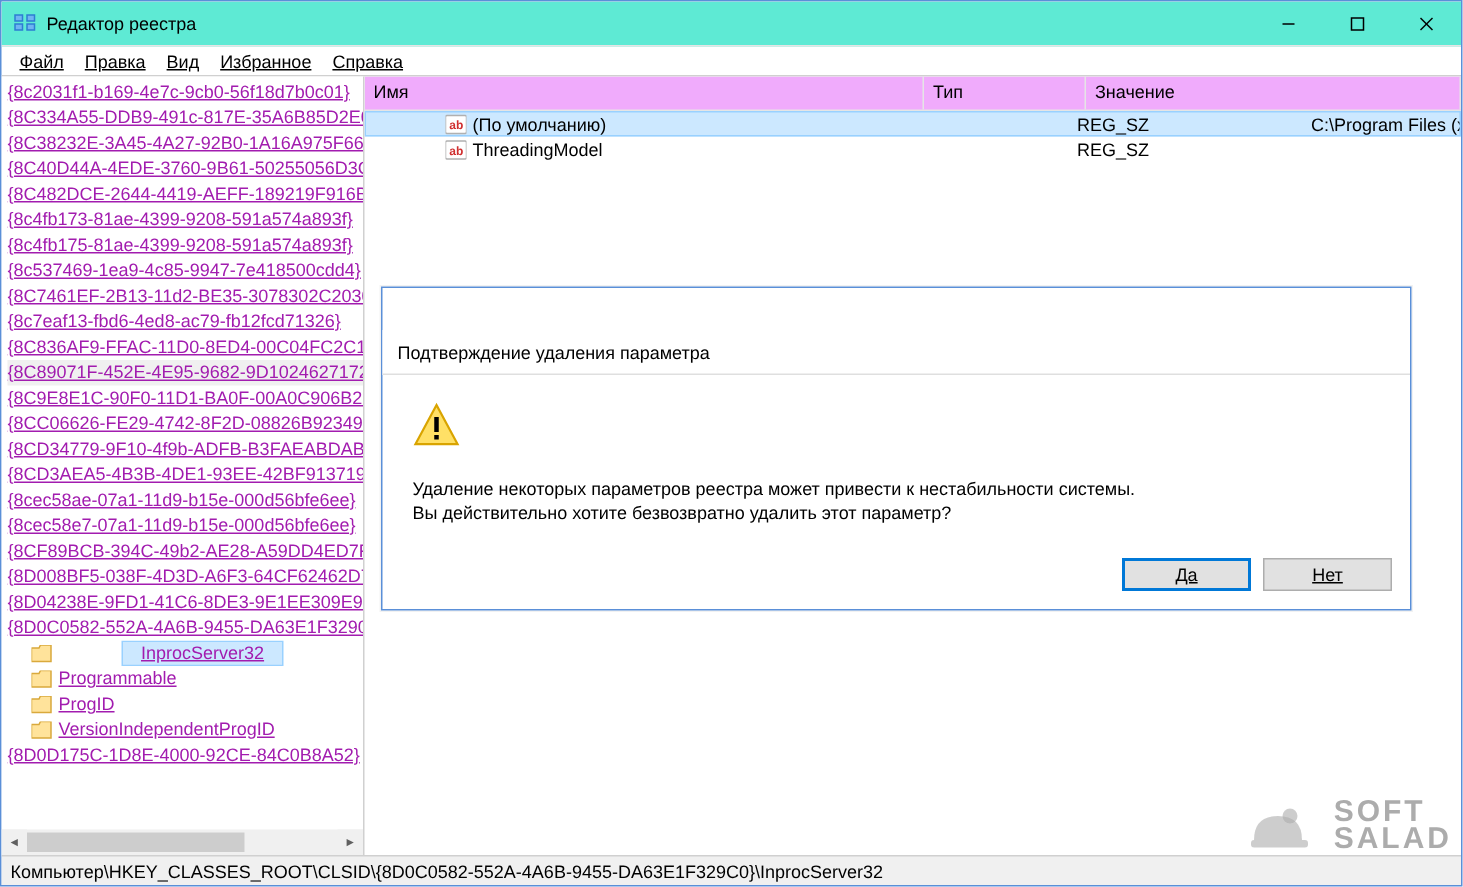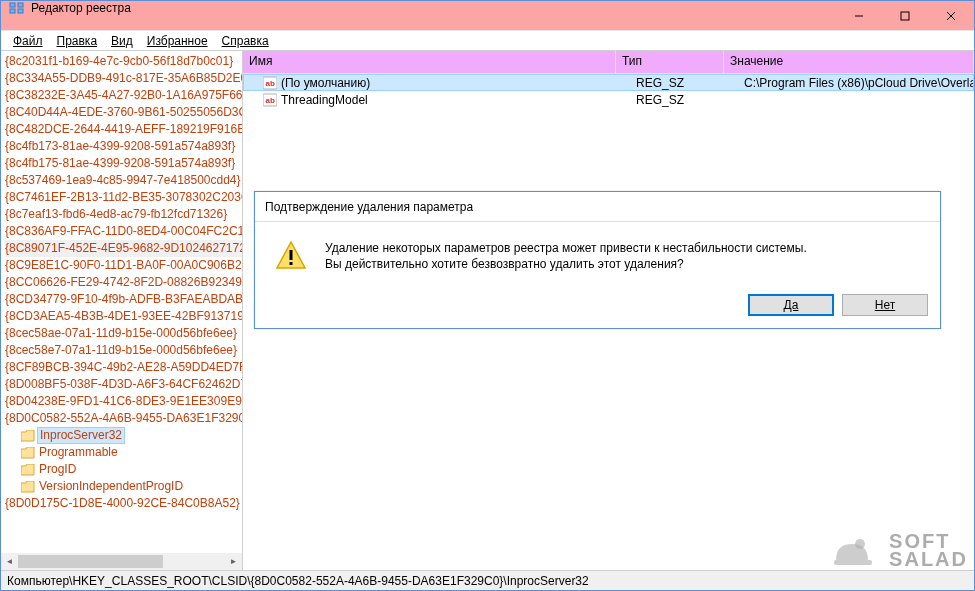--- a/index.html
+++ b/index.html
@@ -1,53 +1,53 @@
 <!DOCTYPE html>
 <html><head>
 <meta charset="utf-8">
 <style>
 * { box-sizing: border-box; margin: 0; padding: 0; }
 body { font-family: "Segoe UI", Tahoma, sans-serif; font-size: 12px; background: #fff; width: 975px; height: 591px; position: relative; overflow: hidden; border: 1px solid #5a8fd8; }
-.titlebar { height: 30px; display: flex; padding: 0 0 0 8px; background: #fca5a5; border-bottom: 1px solid #e5e5e5; }
+.titlebar { height: 30px; display: flex; align-items: center; padding: 0 0 0 8px; background: #5eead4; border-bottom: 1px solid #e5e5e5; }
 .titlebar-icon { width: 16px; height: 16px; margin-right: 6px; display: inline-flex; align-items: center; justify-content: center; }
 .title { flex: 1; font-size: 12px; }
 .winbtns { display: flex; }
 .winbtn { width: 46px; height: 30px; display: flex; align-items: center; justify-content: center; background: transparent; border: none; font-size: 10px; }
 .menubar { height: 20px; display: flex; align-items: flex-end; padding: 0 6px; gap: 2px; border-bottom: 1px solid #d0d0d0; }
 .menuitem { padding: 2px 6px; text-decoration: underline; text-decoration-color: transparent; }
 .menuitem .ul { text-decoration: underline; }
 .content { display: flex; height: calc(100% - 30px - 20px - 20px); }
 .tree { width: 242px; border-right: 1px solid #d0d0d0; overflow: hidden; position: relative; background: #fff; }
 .tree-inner { padding: 2px 0 2px 4px; }
-.tree-item { white-space: nowrap; overflow: hidden; padding: 1px 0; font-size: 12px; line-height: 15px; color: #c2410c; }
+.tree-item { white-space: nowrap; overflow: hidden; padding: 1px 0; font-size: 12px; line-height: 15px; color: #a21caf; text-decoration: underline; }
 .tree-item.folder { padding-left: 16px; display: flex; align-items: center; gap: 3px; }
 .tree-item.selected { }
-.tree-item.selected .folder-label { background: #cce8ff; outline: 1px solid #99d1ff; padding: 0 2px; }
+.tree-item.selected .folder-label { background: #cce8ff; outline: 1px solid #99d1ff; padding: 0 12px; margin-left: 44px; }
 .folder-icon { width: 14px; height: 12px; display: inline-block; }
 .folder-label { padding: 0 1px; }
 .tree-scrollbar-h { position: absolute; bottom: 0; left: 0; right: 0; height: 17px; background: #f0f0f0; display: flex; align-items: center; }
 .hsb-btn { width: 17px; height: 17px; background: #f0f0f0; display: flex; align-items: center; justify-content: center; color: #606060; font-size: 8px; }
 .hsb-track { flex: 1; height: 17px; position: relative; }
 .hsb-thumb { position: absolute; left: 0; width: 70%; top: 2px; bottom: 2px; background: #cdcdcd; }
 .listpane { flex: 1; display: flex; flex-direction: column; overflow: hidden; }
 .list-header { display: flex; height: 23px; background: #f0abfc; border-bottom: 1px solid #e5e5e5; }
 .list-header-col { padding: 3px 6px; border-right: 1px solid #e5e5e5; font-size: 12px; color: #000; }
 .list-rows { flex: 1; position: relative; }
 .list-row { display: flex; height: 17px; align-items: center; font-size: 12px; }
 .list-row.selected { background: #cce8ff; outline: 1px solid #99d1ff; outline-offset: -1px; }
-.list-cell { padding: 0 20px; overflow: hidden; white-space: nowrap; text-overflow: ellipsis; display: flex; align-items: center; gap: 4px; }
+.list-cell { padding: 0 6px; overflow: hidden; white-space: nowrap; text-overflow: ellipsis; display: flex; align-items: center; gap: 4px; margin-left: 48px; }
 .col-name { width: 373px; }
 .col-type { width: 108px; }
 .col-value { flex: 1; }
 .ab-icon { width: 14px; height: 14px; display: inline-flex; align-items: center; justify-content: center; }
 .statusbar { height: 20px; border-top: 1px solid #d0d0d0; padding: 2px 6px; font-size: 12px; display: flex; align-items: center; background: #f0f0f0; }
 
 .dialog { position: absolute; left: 253px; top: 190px; width: 687px; background: #fff; border: 1px solid #5a8fd8; box-shadow: 0 0 0 1px rgba(0,0,0,0.05); }
-.dialog-title { height: 30px; display: flex; align-items: center; padding: 0 10px; font-size: 12px; background: #fff; border-bottom: 1px solid #dfdfdf; }
-.dialog-body { padding: 18px 20px 14px 20px; display: flex; gap: 18px; align-items: flex-start; }
+.dialog-title { height: 30px; display: flex; align-items: center; padding: 0 10px; font-size: 12px; background: #fff; border-bottom: 1px solid #dfdfdf; margin-top: 28px; }
+.dialog-body { padding: 18px 20px 14px 20px; display: flex; gap: 18px; align-items: flex-start; flex-direction: column; }
 .warn-icon { width: 32px; height: 32px; flex: none; }
 .dialog-text { font-size: 12px; line-height: 16px; }
 .dialog-buttons { padding: 8px 12px 12px 0; display: flex; justify-content: flex-end; gap: 8px; }
 .dlg-btn { width: 86px; height: 22px; background: #e1e1e1; border: 1px solid #adadad; font-size: 12px; display: flex; align-items: center; justify-content: center; }
 .dlg-btn.default { border: 2px solid #0078d7; }
 .dlg-btn .ul { text-decoration: underline; }
 
 .watermark { position: absolute; right: 6px; bottom: 20px; opacity: 0.7; }
 .wm-txt { font-family: Arial, sans-serif; font-weight: 700; letter-spacing: 2px; color: #8a8a8a; }
 .wm-line { font-size: 20px; line-height: 18px; text-align: left; }
@@ -199,21 +199,21 @@
   <div class="dialog-body">
     <div class="warn-icon">
       <svg width="32" height="32" viewBox="0 0 32 32">
           <polygon points="16,2 30,28 2,28" fill="#ffe066" stroke="#d9a400" stroke-width="1.5"></polygon>
           <rect x="14.5" y="10" width="3" height="10" fill="#000"></rect>
           <rect x="14.5" y="22" width="3" height="3" fill="#000"></rect>
         </svg>
     </div>
     <div class="dialog-text">
       <div>Удаление некоторых параметров реестра может привести к нестабильности системы.</div>
-      <div>Вы действительно хотите безвозвратно удалить этот удаления?</div>
+      <div>Вы действительно хотите безвозвратно удалить этот параметр?</div>
     </div>
   </div>
   <div class="dialog-buttons">
     <button class="dlg-btn default">
         <span class="ul">Да</span>
       </button>
     <button class="dlg-btn">
         <span class="ul">Нет</span>
       </button>
   </div>

